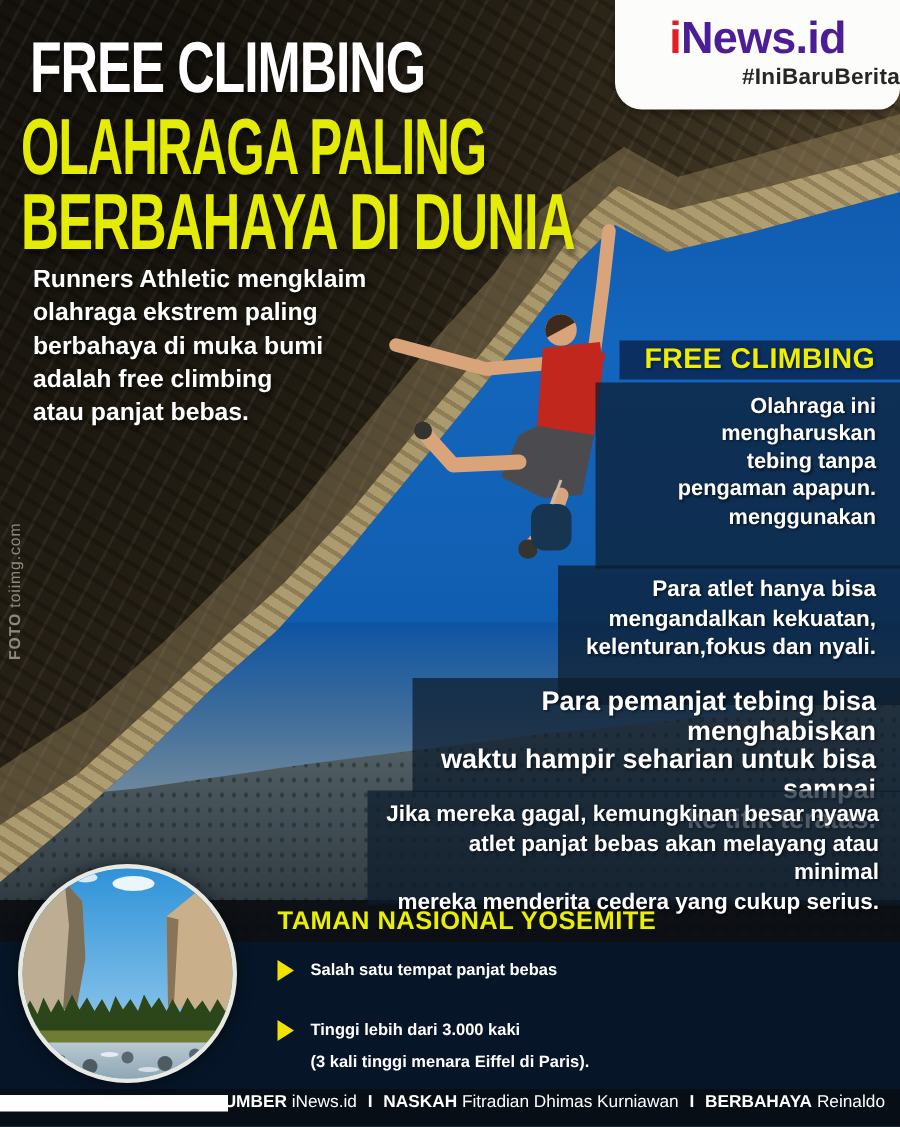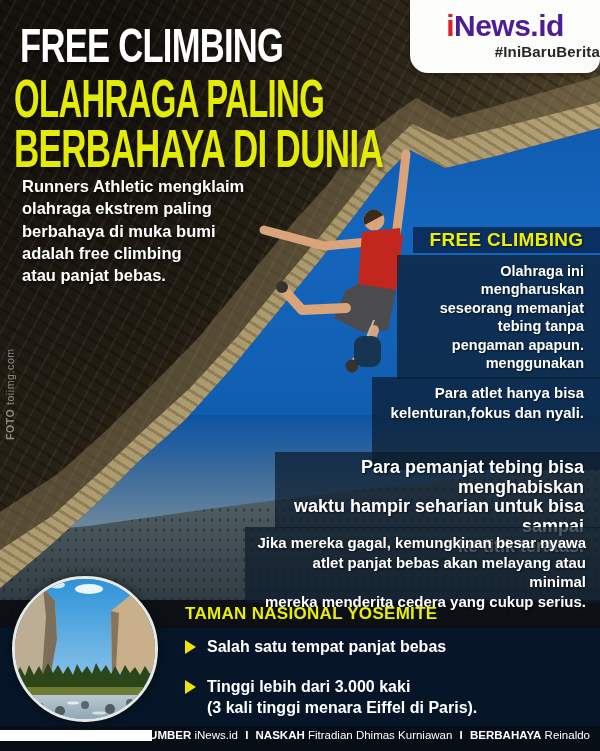--- a/index.html
+++ b/index.html
@@ -90,21 +90,21 @@
   .yosemite-circle{
     position:absolute;left:12px;top:576px;width:140px;height:140px;border-radius:50%;
     border:3px solid #e9e9e2;overflow:hidden;box-shadow:0 0 10px rgba(0,0,0,.5);background:#2f93d8;
   }
   .yosemite-title{position:absolute;left:185px;top:604px;color:#e8ee06;font-weight:bold;font-size:17px;letter-spacing:.3px;}
   .bullet-row{position:absolute;left:185px;display:flex;align-items:flex-start;}
   .br1{top:637px;}
   .br2{top:677px;}
   .bullet-tri{width:0;height:0;border-left:11px solid #efe400;border-top:7px solid transparent;
     border-bottom:7px solid transparent;margin-top:3px;flex:0 0 auto;}
-  .bullet-text{margin-left:11px;color:#ffffff;font-weight:bold;font-size:16px;line-height:20.5px;}
+  .bullet-text{margin-left:11px;color:#ffffff;font-weight:bold;font-size:11px;line-height:20.5px;}
   
   .footer-credits{position:absolute;right:10px;top:729px;font-size:11.5px;color:#ffffff;white-space:nowrap;}
   .fc-label{font-weight:bold;}
   .fc-value{font-weight:normal;}
   .fc-sep{font-weight:bold;margin:0 4px;}
 </style>
 </head>
 <body>
 
 <div id="stage">
@@ -153,28 +153,28 @@
     <div>atau panjat bebas.</div>
   </div>
 
   <div class="photo-credit"><b>FOTO</b>&nbsp;<span>toiimg.com</span></div>
 
   <div class="fact-header">FREE CLIMBING</div>
 
   <div class="fact-box fb1">
     <div>Olahraga ini</div>
     <div>mengharuskan</div>
-    <div>seseorang memanjat</div>
     <div>tebing tanpa</div>
     <div>pengaman apapun.</div>
     <div>menggunakan</div>
   </div>
 
   <div class="fact-box fb2">
     <div>Para atlet hanya bisa</div>
+    <div>mengandalkan kekuatan,</div>
     <div>kelenturan,fokus dan nyali.</div>
   </div>
 
   <div class="fact-box fb3">
     <div>Para pemanjat tebing bisa menghabiskan</div>
     <div>waktu hampir seharian untuk bisa sampai</div>
     <div>ke titik teratas.</div>
   </div>
 
   <div class="fact-box fb4">

